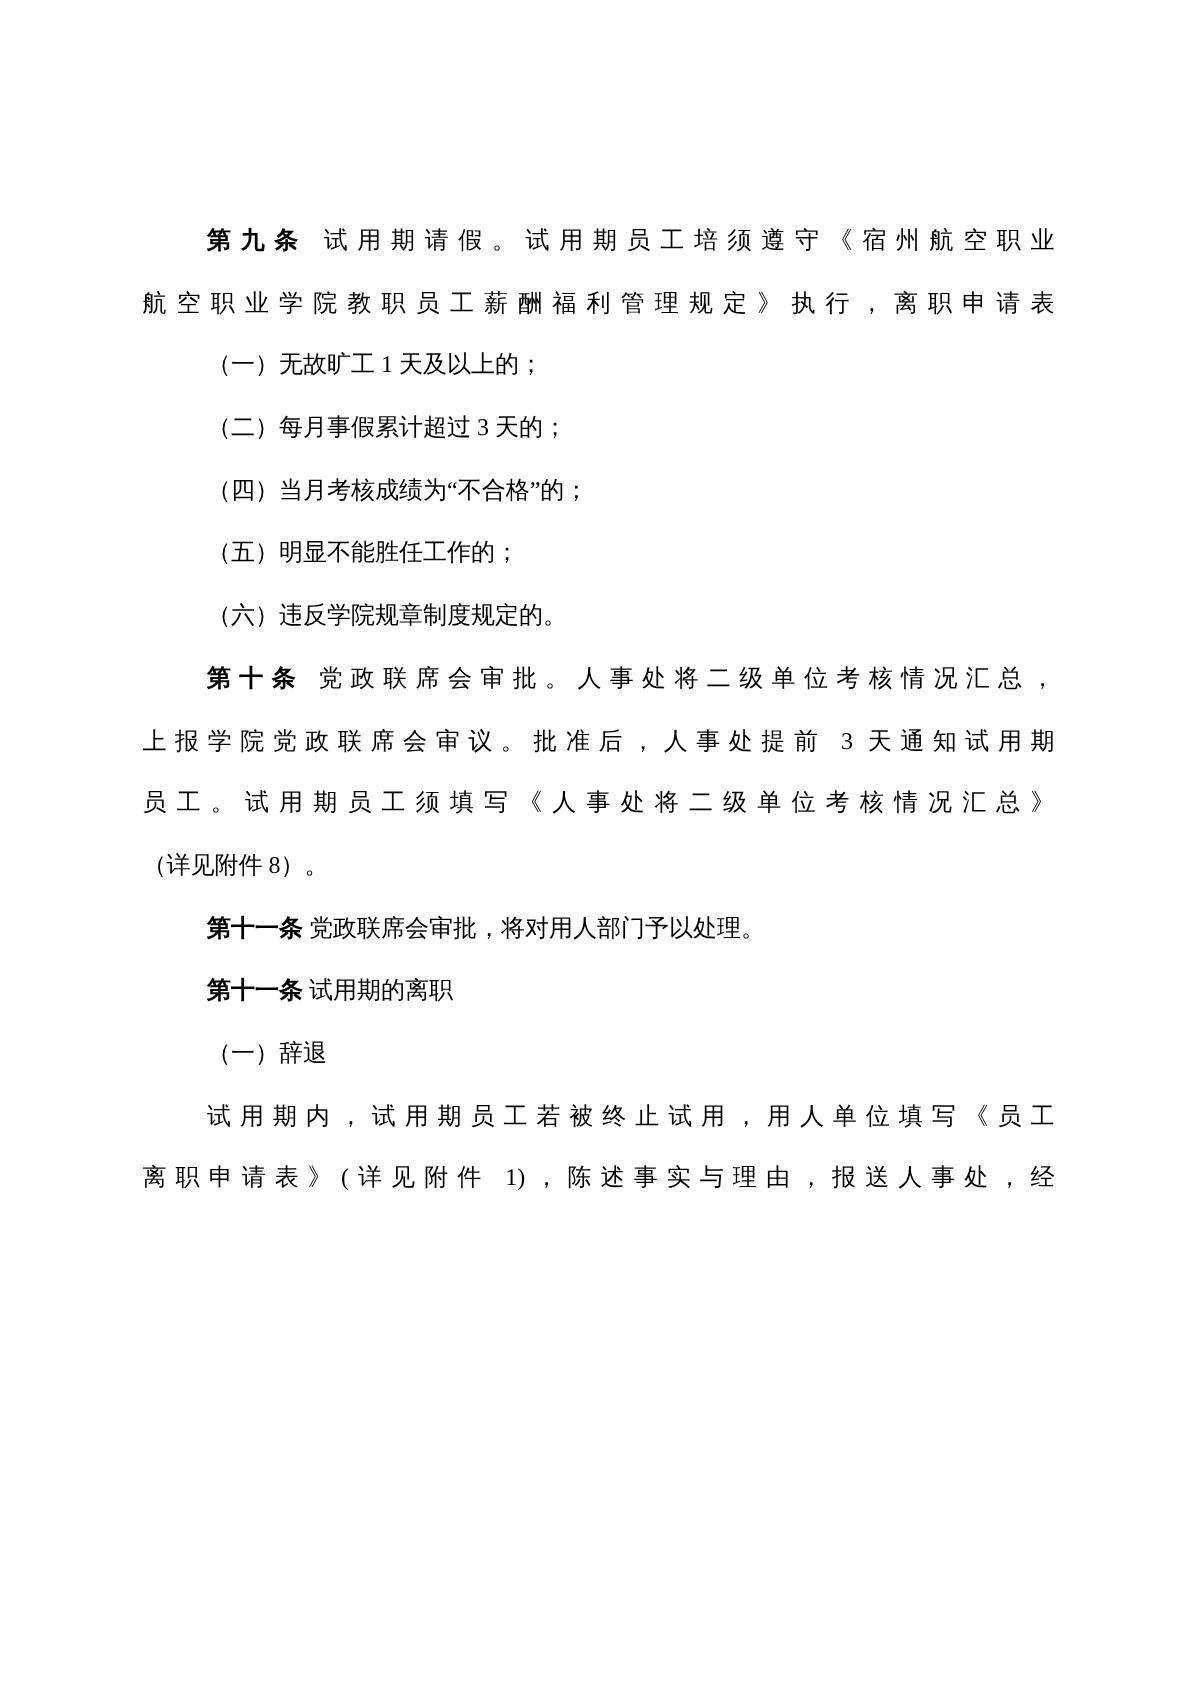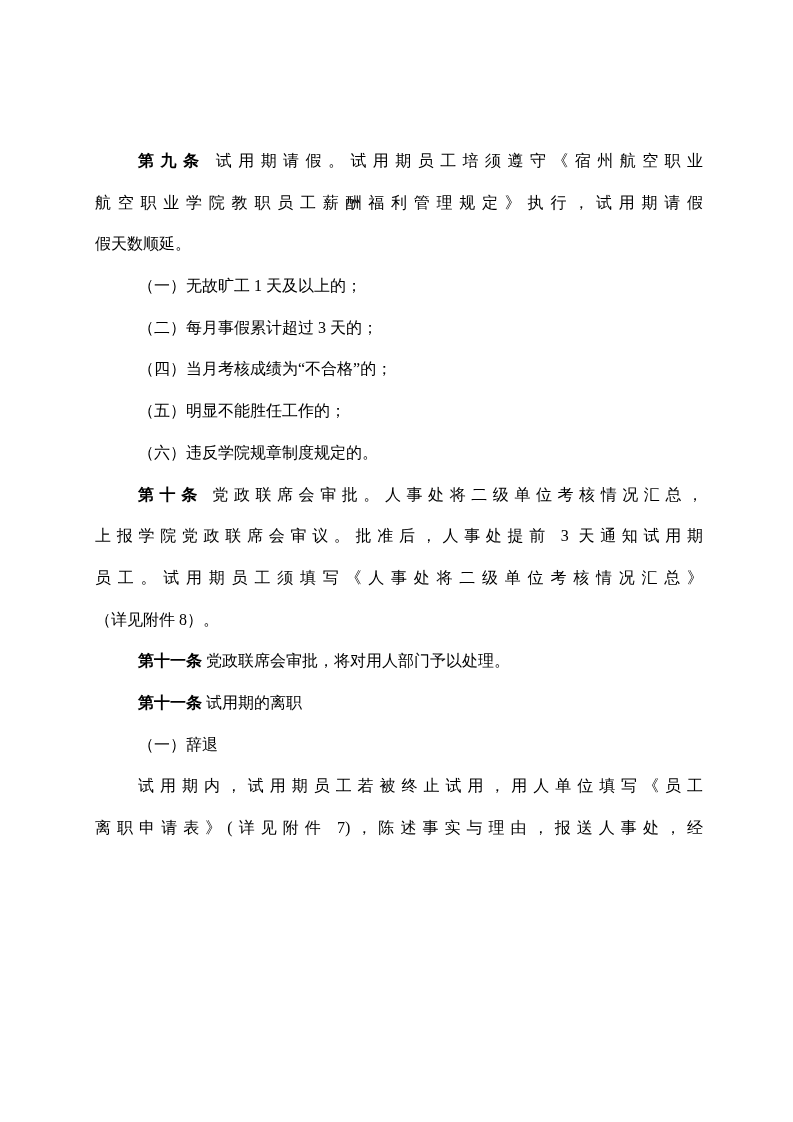--- a/index.html
+++ b/index.html
@@ -37,23 +37,22 @@
   }
 </style>
 </head>
 <body>
 
 <div class="sheet">
 
   <div class="ln indent fill"><span class="b">第九条</span><span> 试用期请假。试用期员工培须遵守《宿州航空职业</span></div>
 
 
-  <div class="ln fill"><span>航空职业学院教职员工薪酬福利管理规定》执行，试用期请假</span></div>
+  <div class="ln fill"><span>航空职业学院教职员工薪酬福利管理规定》执行，离职申请表</span></div>
 
-  <div class="ln"><span>假天数顺延。</span></div>
 
 
   <div class="ln indent"><span>（一）无故旷工 1 天及以上的；</span></div>
 
   <div class="ln indent"><span>（二）每月事假累计超过 3 天的；</span></div>
 
 
   <div class="ln indent"><span>（四）当月考核成绩为“不合格”的；</span></div>
 
   <div class="ln indent"><span>（五）明显不能胜任工作的；</span></div>
@@ -69,15 +68,15 @@
   <div class="ln"><span>（详见附件 8）。</span></div>
 
   <div class="ln indent"><span class="b">第十一条</span><span> 党政联席会审批，将对用人部门予以处理。</span></div>
 
   <div class="ln indent"><span class="b">第十一条</span><span> 试用期的离职</span></div>
 
   <div class="ln indent"><span>（一）辞退</span></div>
 
   <div class="ln indent fill"><span>试用期内，试用期员工若被终止试用，用人单位填写《员工</span></div>
 
-  <div class="ln fill"><span>离职申请表》(详见附件 7)，陈述事实与理由，报送人事处，经</span></div>
+  <div class="ln fill"><span>离职申请表》(详见附件 1)，陈述事实与理由，报送人事处，经</span></div>
 
 </div>
 
 </body></html>

